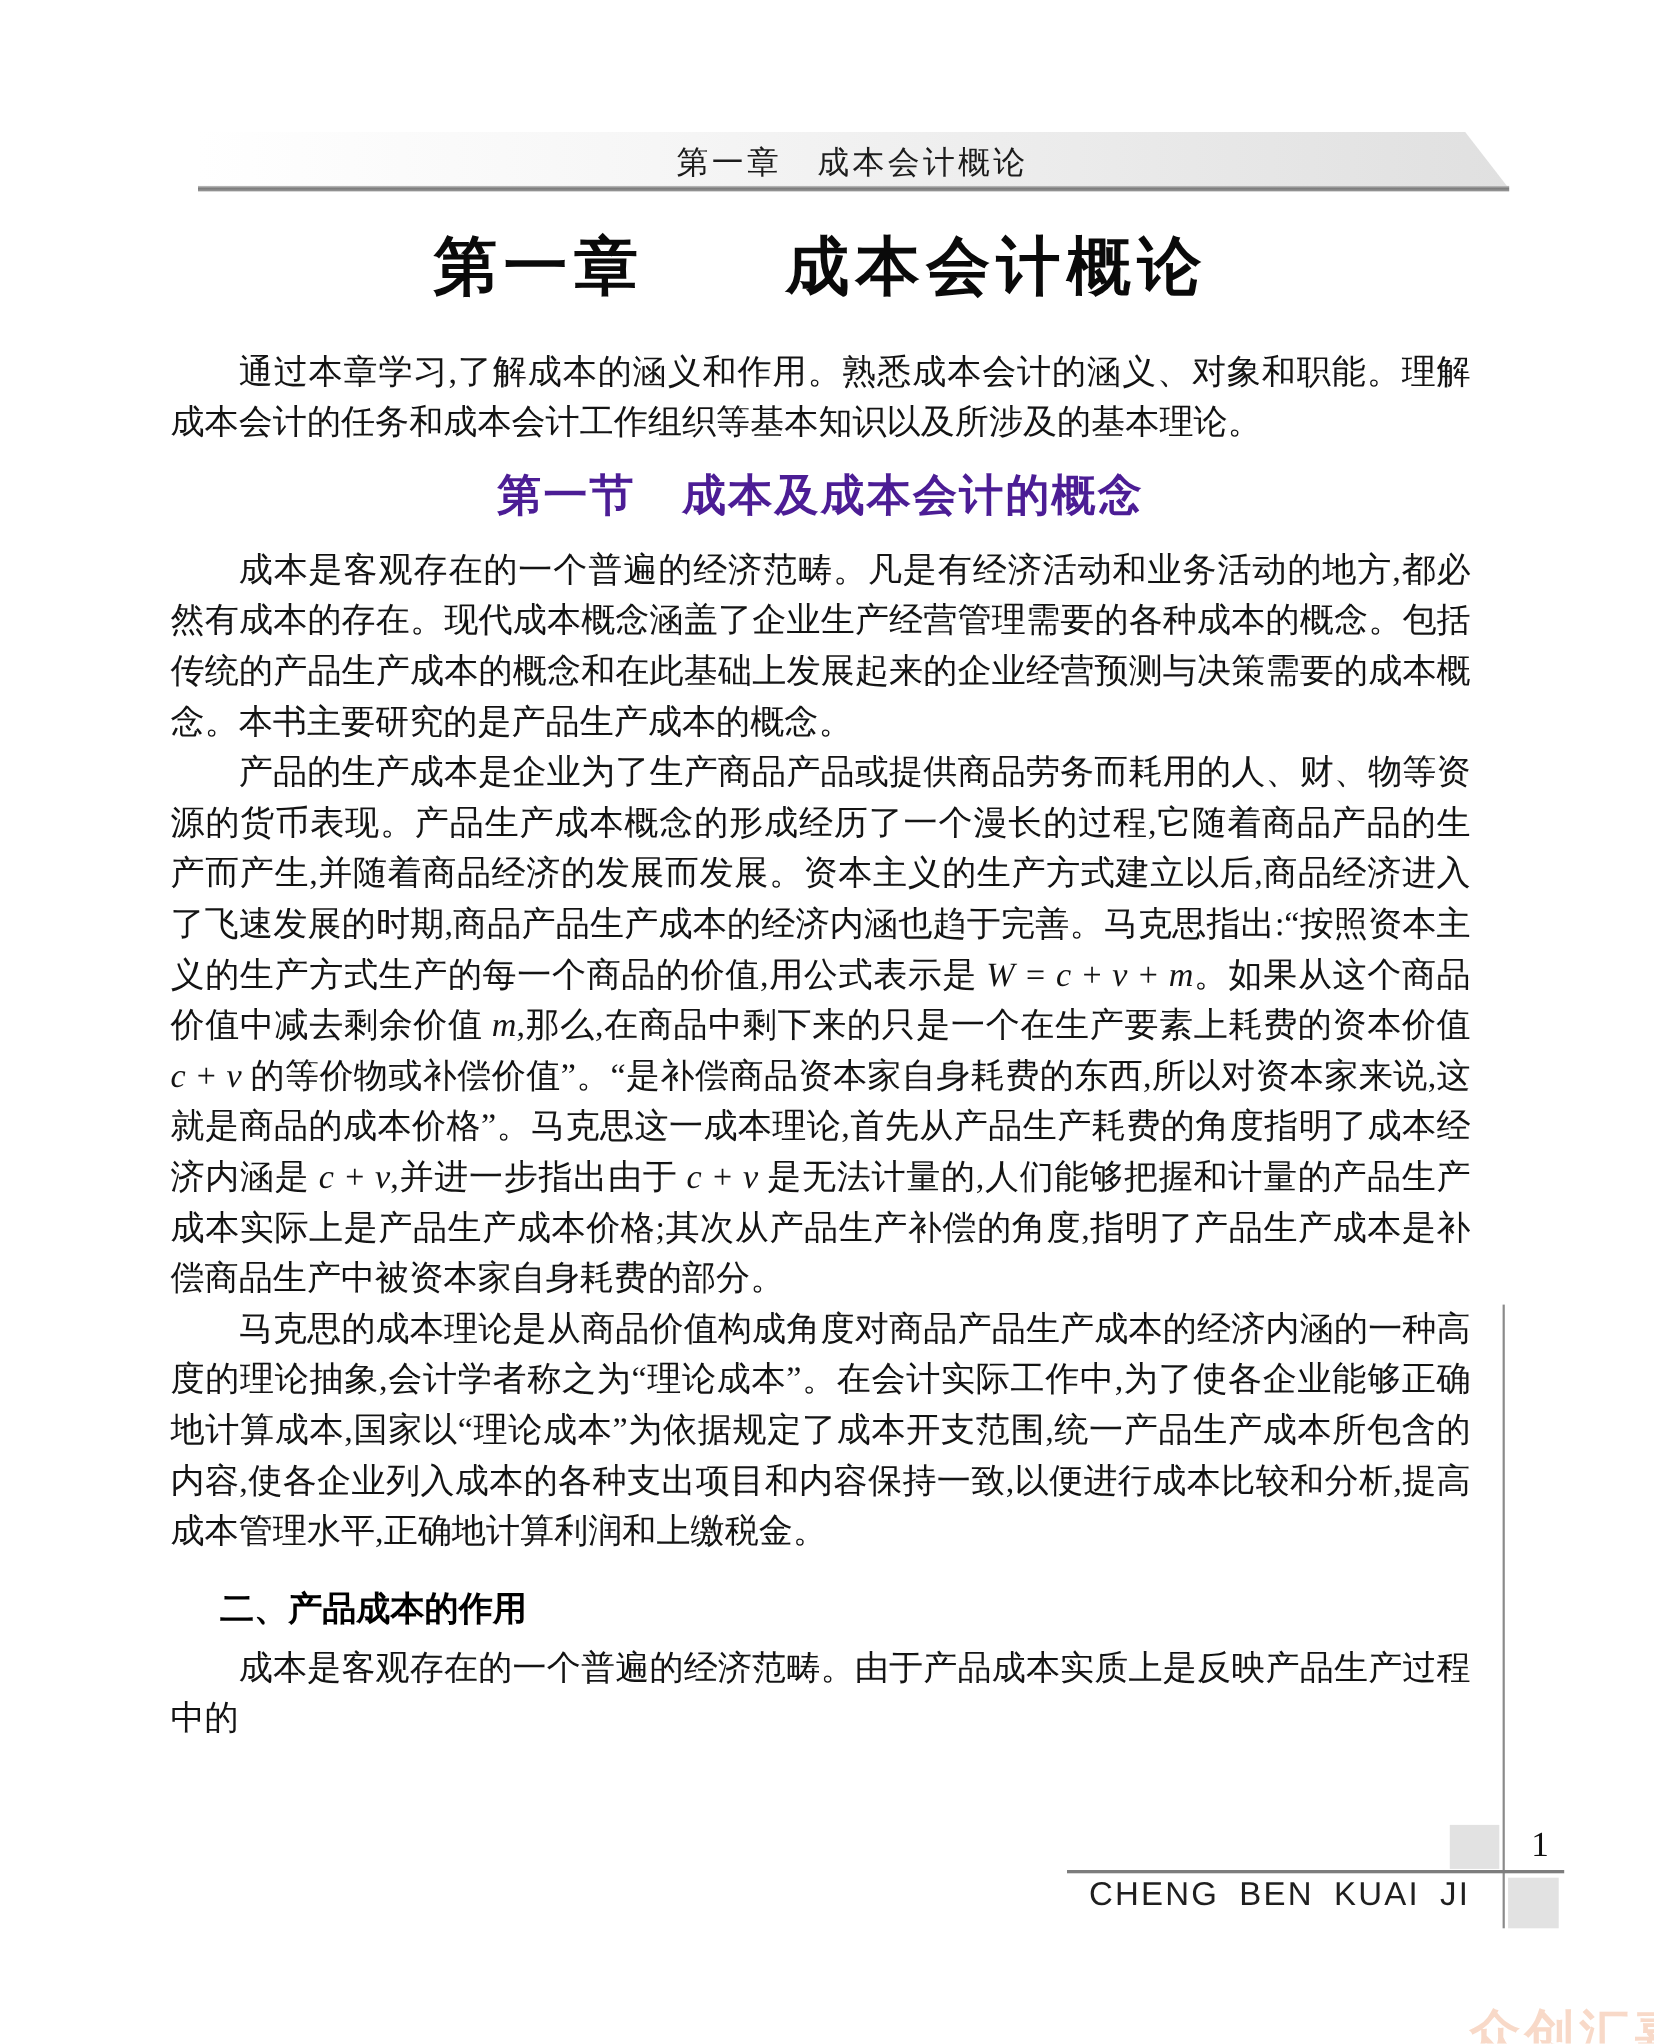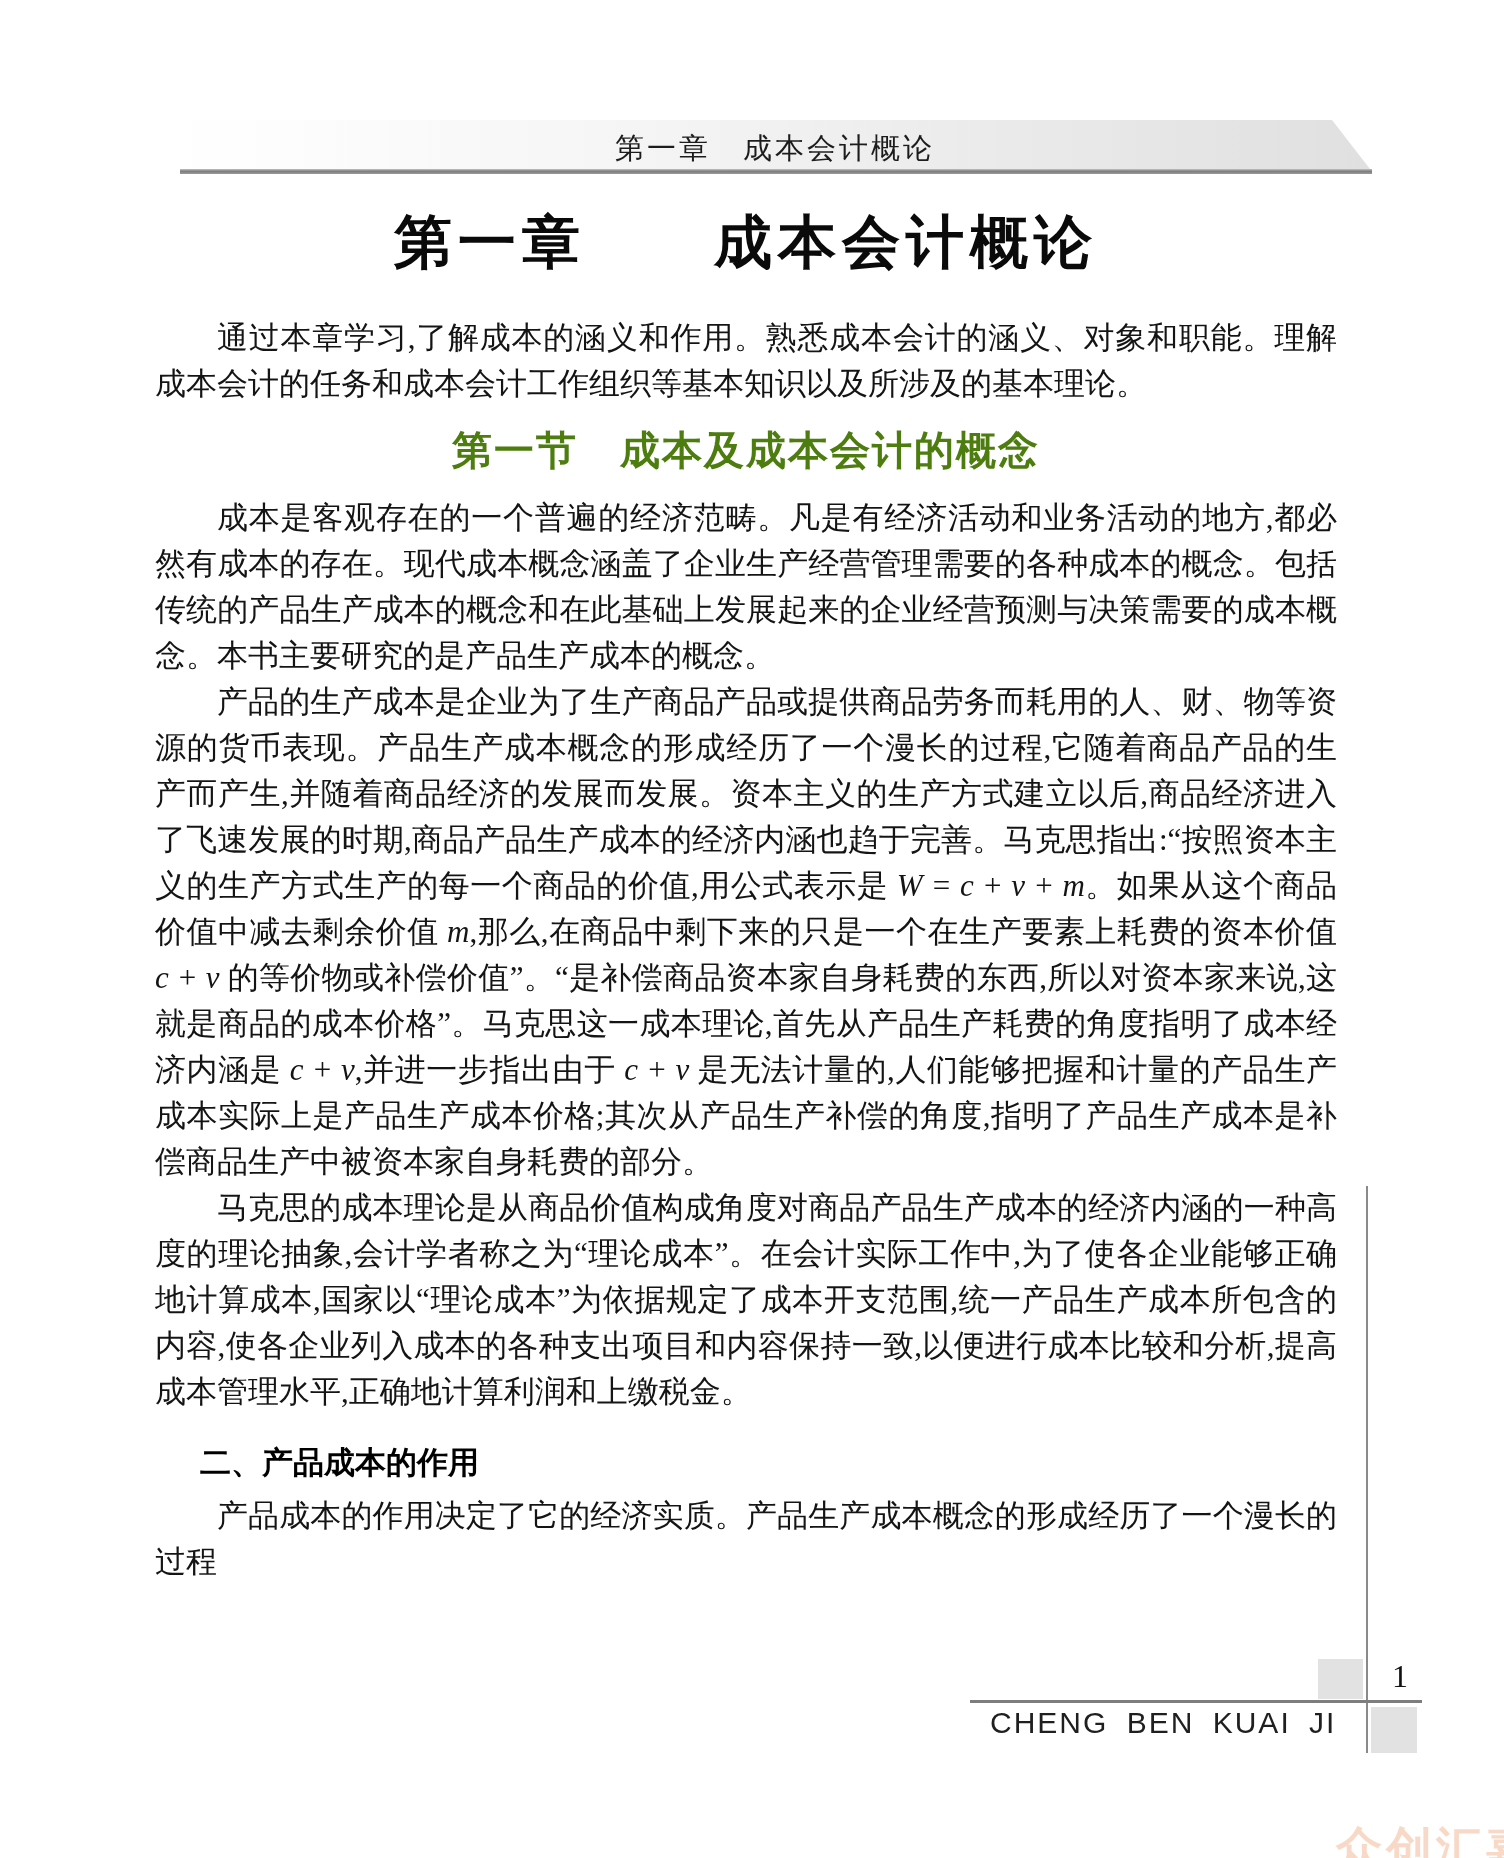--- a/index.html
+++ b/index.html
@@ -80,21 +80,21 @@
     color: #141414;
     word-break: break-all;
   }
   .section-title {
     font-family: "Liberation Serif", "DejaVu Serif", serif;
     font-size: 40px;
     line-height: 56px;
     font-weight: 700;
     text-align: center;
     letter-spacing: 2px;
-    color: #4d7c0f;
+    color: #4c1d95;
     margin: 16px 0 16px 0;
   }
   .sub-heading {
     font-family: "Liberation Sans", "DejaVu Sans", sans-serif;
     font-size: 31px;
     line-height: 44px;
     font-weight: 700;
     color: #000000;
     text-indent: 1.45em;
     margin: 0 0 8px 0;
@@ -188,21 +188,21 @@
 
     <p class="body-para">通过本章学习,了解成本的涵义和作用。熟悉成本会计的涵义、对象和职能。理解成本会计的任务和成本会计工作组织等基本知识以及所涉及的基本理论。</p>
 
     <h2 class="section-title">第一节　成本及成本会计的概念</h2>
 
     <p class="body-para">成本是客观存在的一个普遍的经济范畴。凡是有经济活动和业务活动的地方,都必然有成本的存在。现代成本概念涵盖了企业生产经营管理需要的各种成本的概念。包括传统的产品生产成本的概念和在此基础上发展起来的企业经营预测与决策需要的成本概念。本书主要研究的是产品生产成本的概念。</p>
     <p class="body-para"><span>产品的生产成本是企业为了生产商品产品或提供商品劳务而耗用的人、财、物等资源的货币表现。产品生产成本概念的形成经历了一个漫长的过程,它随着商品产品的生产而产生,并随着商品经济的发展而发展。资本主义的生产方式建立以后,商品经济进入了飞速发展的时期,商品产品生产成本的经济内涵也趋于完善。马克思指出:“按照资本主义的生产方式生产的每一个商品的价值,用公式表示是 </span><span class="math">W = c + v + m</span><span>。如果从这个商品价值中减去剩余价值 </span><span class="math">m</span><span>,那么,在商品中剩下来的只是一个在生产要素上耗费的资本价值 </span><span class="math">c + v</span><span> 的等价物或补偿价值”。“是补偿商品资本家自身耗费的东西,所以对资本家来说,这就是商品的成本价格”。马克思这一成本理论,首先从产品生产耗费的角度指明了成本经济内涵是 </span><span class="math">c + v</span><span>,并进一步指出由于 </span><span class="math">c + v</span><span> 是无法计量的,人们能够把握和计量的产品生产成本实际上是产品生产成本价格;其次从产品生产补偿的角度,指明了产品生产成本是补偿商品生产中被资本家自身耗费的部分。</span></p>
     <p class="body-para">马克思的成本理论是从商品价值构成角度对商品产品生产成本的经济内涵的一种高度的理论抽象,会计学者称之为“理论成本”。在会计实际工作中,为了使各企业能够正确地计算成本,国家以“理论成本”为依据规定了成本开支范围,统一产品生产成本所包含的内容,使各企业列入成本的各种支出项目和内容保持一致,以便进行成本比较和分析,提高成本管理水平,正确地计算利润和上缴税金。</p>
 
     <h3 class="sub-heading second">二、产品成本的作用</h3>
-    <p class="body-para">产品成本的作用决定了它的经济实质。产品生产成本概念的形成经历了一个漫长的过程</p>
+    <p class="body-para">成本是客观存在的一个普遍的经济范畴。由于产品成本实质上是反映产品生产过程中的</p>
   </div>
 
   <div class="margin-vline"></div>
   <div class="footer-sq-top"></div>
   <div class="footer-rule"></div>
   <div class="footer-sq-bottom"></div>
   <span class="page-number">1</span>
   <span class="footer-pinyin">CHENG BEN KUAI JI</span>
   <div class="watermark">众创汇嘉</div>
 

